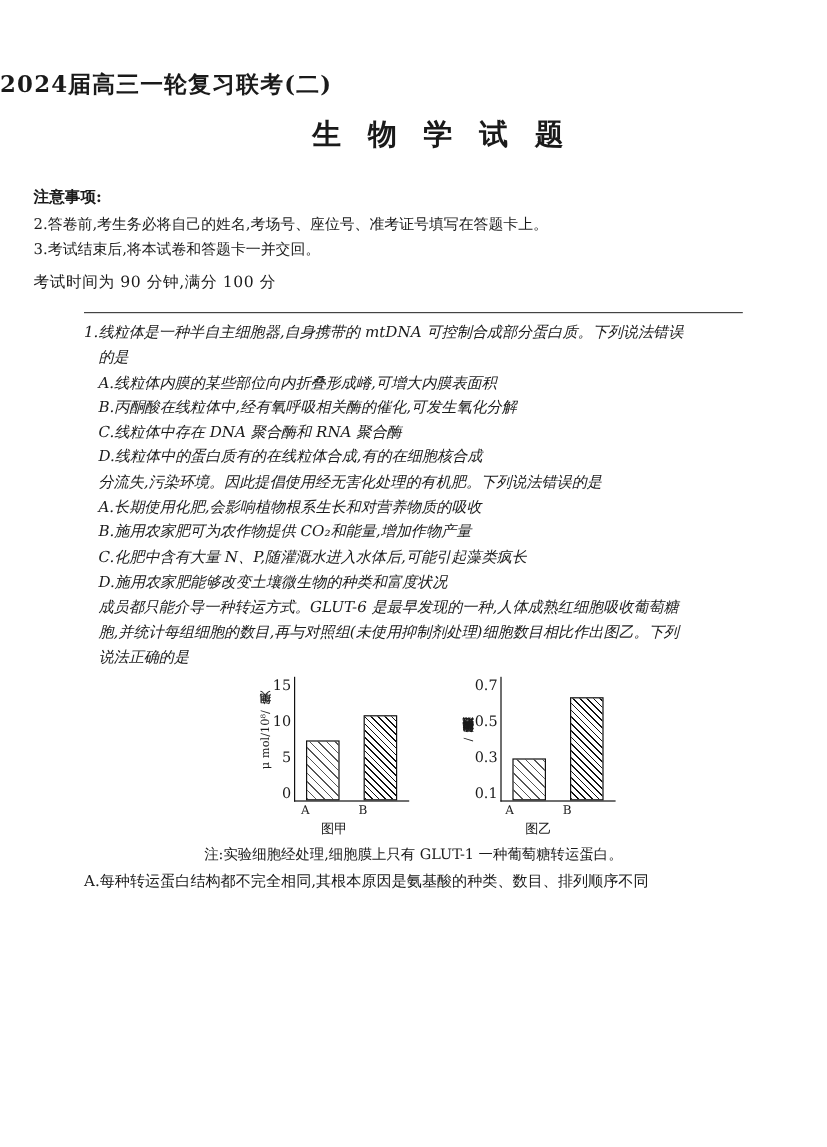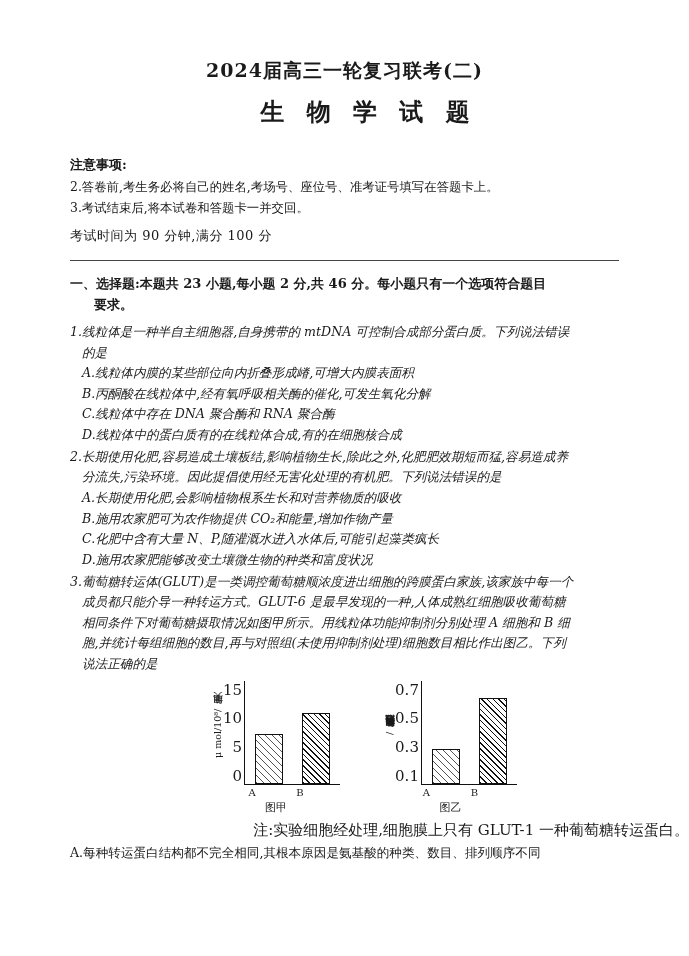--- a/index.html
+++ b/index.html
@@ -16,37 +16,37 @@
     overflow: hidden;
   }
   .page {
     position: relative;
     width: 689px;
     height: 956px;
     padding: 0;
     box-sizing: border-box;
   }
   .title-main {
-    text-align: center;
+    text-align: left;
     font-size: 19px;
     letter-spacing: 1px;
     margin-top: 58px;
     font-weight: 600;
     font-family: "DejaVu Serif", "Liberation Serif", serif;
   }
   .title-sub {
     text-align: center;
     font-size: 24px;
     font-weight: 700;
     letter-spacing: 7px;
     margin-top: 12px;
     padding-left: 48px;
   }
   .notice-wrap {
-    margin: 26px 68px 0 70px;
+    margin: 26px 68px 0 28px;
     font-size: 12.4px;
     line-height: 1.62;
   }
   .notice-title {
     font-weight: 700;
     font-size: 13px;
     margin-bottom: 2px;
   }
   .notice-item {
     text-indent: 0;
@@ -110,21 +110,21 @@
     padding-right: 1px;
     white-space: nowrap;
   }
   .yaxis-label.two {
     writing-mode: vertical-rl;
   }
   .ticks {
     display: flex;
     flex-direction: column;
     justify-content: space-between;
-    font-size: 15px;
+    font-size: 12px;
     text-align: right;
     padding-right: 2px;
     height: 104px;
   }
   .plot {
     position: relative;
     width: 96px;
     height: 104px;
     border-left: 1.2px solid #111;
     border-bottom: 1.2px solid #111;
@@ -148,22 +148,22 @@
     font-size: 10px;
     margin-top: 2px;
   }
   .fig-caption {
     text-align: center;
     font-size: 11px;
     margin-top: 2px;
     width: 96px;
   }
   .note-line {
-    text-align: right;
-    font-size: 15px;
+    text-align: center;
+    font-size: 12px;
     margin-top: 6px;
   }
   .after-fig {
     margin: 3px 64px 0 70px;
     font-size: 12.6px;
     line-height: 1.64;
   }
   .chart-col {
     display: flex;
     flex-direction: column;
@@ -180,49 +180,42 @@
 
   <div class="notice-wrap">
     <div class="notice-title">注意事项:</div>
     <div class="notice-item">2.答卷前,考生务必将自己的姓名,考场号、座位号、准考证号填写在答题卡上。</div>
     <div class="notice-item">3.考试结束后,将本试卷和答题卡一并交回。</div>
     <div class="exam-info">考试时间为 90 分钟,满分 100 分</div>
   </div>
 
   <hr class="rule-line">
 
-  <div class="section-head">
-    <span>一、选择题:本题共 23 小题,每小题 2 分,共 46 分。每小题只有一个选项符合题目</span>
-    <span class="indent2">要求。</span>
-  </div>
 
   <div class="qlist">
 
     <div class="q">
       <div class="q-stem">1.线粒体是一种半自主细胞器,自身携带的 mtDNA 可控制合成部分蛋白质。下列说法错误</div>
       <div class="opt">的是</div>
       <div class="opt">A.线粒体内膜的某些部位向内折叠形成嵴,可增大内膜表面积</div>
       <div class="opt">B.丙酮酸在线粒体中,经有氧呼吸相关酶的催化,可发生氧化分解</div>
       <div class="opt">C.线粒体中存在 DNA 聚合酶和 RNA 聚合酶</div>
       <div class="opt">D.线粒体中的蛋白质有的在线粒体合成,有的在细胞核合成</div>
     </div>
 
     <div class="q">
-      <div class="q-stem">2.长期使用化肥,容易造成土壤板结,影响植物生长,除此之外,化肥肥效期短而猛,容易造成养</div>
       <div class="opt">分流失,污染环境。因此提倡使用经无害化处理的有机肥。下列说法错误的是</div>
       <div class="opt">A.长期使用化肥,会影响植物根系生长和对营养物质的吸收</div>
       <div class="opt">B.施用农家肥可为农作物提供 CO₂和能量,增加作物产量</div>
       <div class="opt">C.化肥中含有大量 N、P,随灌溉水进入水体后,可能引起藻类疯长</div>
       <div class="opt">D.施用农家肥能够改变土壤微生物的种类和富度状况</div>
     </div>
 
     <div class="q">
-      <div class="q-stem">3.葡萄糖转运体(GLUT)是一类调控葡萄糖顺浓度进出细胞的跨膜蛋白家族,该家族中每一个</div>
       <div class="opt">成员都只能介导一种转运方式。GLUT-6 是最早发现的一种,人体成熟红细胞吸收葡萄糖</div>
-      <div class="opt">相同条件下对葡萄糖摄取情况如图甲所示。用线粒体功能抑制剂分别处理 A 细胞和 B 细</div>
       <div class="opt">胞,并统计每组细胞的数目,再与对照组(未使用抑制剂处理)细胞数目相比作出图乙。下列</div>
       <div class="opt">说法正确的是</div>
     </div>
 
   </div>
 
   <div class="figure-row">
 
     <div class="chart-col">
       <div class="chart-inner">

